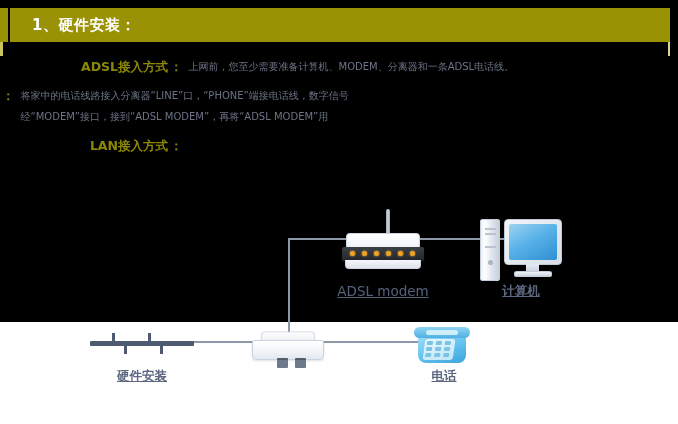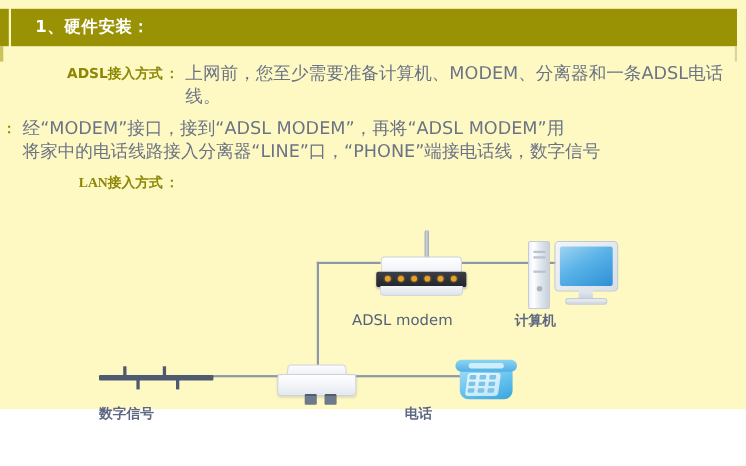--- a/index.html
+++ b/index.html
@@ -11,22 +11,22 @@
     width: 678px;
     height: 424px;
     background: #ffffff;
     font-family: "DejaVu Sans", "Liberation Sans", sans-serif;
     overflow: hidden;
   }
 
   .page {
     position: relative;
     width: 678px;
-    height: 372px;
-    background: #fef9c3;
+    height: 322px;
+    background: #000000;
     box-sizing: border-box;
   }
 
   
   .header-wrap {
     position: absolute;
     left: 0;
     top: 8px;
     width: 670px;
     height: 34px;
@@ -82,44 +82,45 @@
     position: absolute;
     left: 0;
     top: 56px;
     width: 678px;
   }
   .row {
     display: flex;
     align-items: flex-start;
     margin-bottom: 8px;
   }
-  .row.lan { margin-top: 0; font-family: Liberation Serif, serif; }
+  .row.lan { margin-top: 0; }
 
   .row-label {
     width: 148px;
     flex: 0 0 148px;
     text-align: right;
     color: #8c8704;
     font-size: 12.5px;
     font-weight: bold;
     line-height: 21px;
     white-space: nowrap;
+    padding-left: 20px;
   }
   .row-colon {
     flex: 0 0 auto;
     color: #8c8704;
     font-size: 12.5px;
     font-weight: bold;
     line-height: 21px;
     padding: 0 6px 0 2px;
   }
   .row-body {
     flex: 1 1 auto;
     color: #6b7385;
-    font-size: 16px;
+    font-size: 10px;
     line-height: 21px;
     padding-right: 14px;
   }
   .row-body .ln { display: block; }
 
   
   .diagram {
     position: absolute;
     left: 0;
     top: 205px;
@@ -392,21 +393,22 @@
     border-radius: 3px;
   }
 
   
   .dlabel {
     position: absolute;
     color: #5d6880;
     font-size: 12.5px;
     font-weight: bold;
     white-space: nowrap;
-    text-align: left;
+    text-align: center;
+    text-decoration: underline;
   }
   .dlabel.modem-label {
     font-weight: normal;
     font-size: 13.5px;
     color: #55617a;
   }
   .dlabel.pc-label { font-weight: bold; }
 </style>
 </head>
 <body>
@@ -428,22 +430,22 @@
       <div class="row-label">ADSL接入方式</div>
       <div class="row-colon">：</div>
       <div class="row-body">
         <span class="ln">上网前，您至少需要准备计算机、MODEM、分离器和一条ADSL电话线。</span>
       </div>
     </div>
 
     <div class="row">
       <div class="row-colon">：</div>
       <div class="row-body">
+        <span class="ln">将家中的电话线路接入分离器“LINE”口，“PHONE”端接电话线，数字信号</span>
         <span class="ln">经“MODEM”接口，接到“ADSL MODEM”，再将“ADSL MODEM”用</span>
-        <span class="ln">将家中的电话线路接入分离器“LINE”口，“PHONE”端接电话线，数字信号</span>
       </div>
     </div>
 
     <div class="row lan">
       <div class="row-label">LAN接入方式</div>
       <div class="row-colon">：</div>
     </div>
 
   </div>
 
@@ -461,21 +463,21 @@
 
     <div class="wire v" style="left:528px; top:16px; height:18px;"></div>
 
     <div class="extline">
       <div class="bar"></div>
       <div class="tick up" style="left:22px;"></div>
       <div class="tick dn" style="left:34px;"></div>
       <div class="tick up" style="left:58px;"></div>
       <div class="tick dn" style="left:70px;"></div>
     </div>
-    <div class="dlabel" style="left:90px; top:163px; width:104px;">数字信号</div>
+    <div class="dlabel" style="left:90px; top:163px; width:104px;">硬件安装</div>
 
     <div class="splitter">
       <div class="top"></div>
       <div class="body">
         <div class="port" style="left:24px;"></div>
         <div class="port" style="left:42px;"></div>
       </div>
     </div>
 
     <div class="phone">
@@ -486,21 +488,21 @@
         <div class="key" style="left:20px; top:2px;"></div>
         <div class="key" style="left:2px;  top:8px;"></div>
         <div class="key" style="left:11px; top:8px;"></div>
         <div class="key" style="left:20px; top:8px;"></div>
         <div class="key" style="left:2px;  top:14px;"></div>
         <div class="key" style="left:11px; top:14px;"></div>
         <div class="key" style="left:20px; top:14px;"></div>
       </div>
       <div class="handset"></div>
     </div>
-    <div class="dlabel" style="left:368px; top:163px; width:104px;">电话</div>
+    <div class="dlabel" style="left:392px; top:163px; width:104px;">电话</div>
 
     <div class="modem">
       <div class="antenna"></div>
       <div class="shell"></div>
       <div class="face">
         <div class="led" style="left:8px;"></div>
         <div class="led" style="left:20px;"></div>
         <div class="led" style="left:32px;"></div>
         <div class="led" style="left:44px;"></div>
         <div class="led" style="left:56px;"></div>

